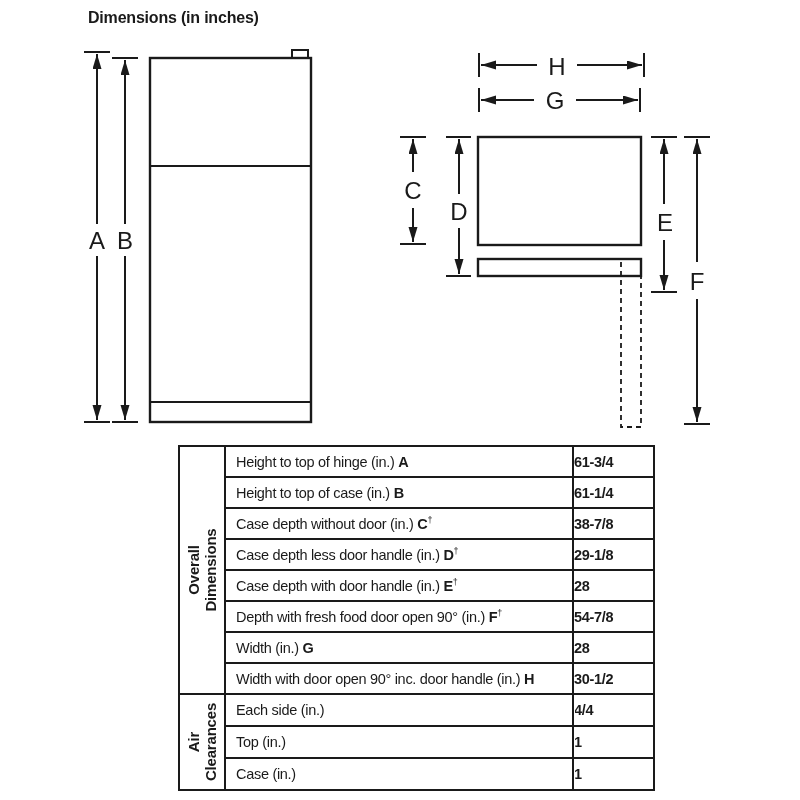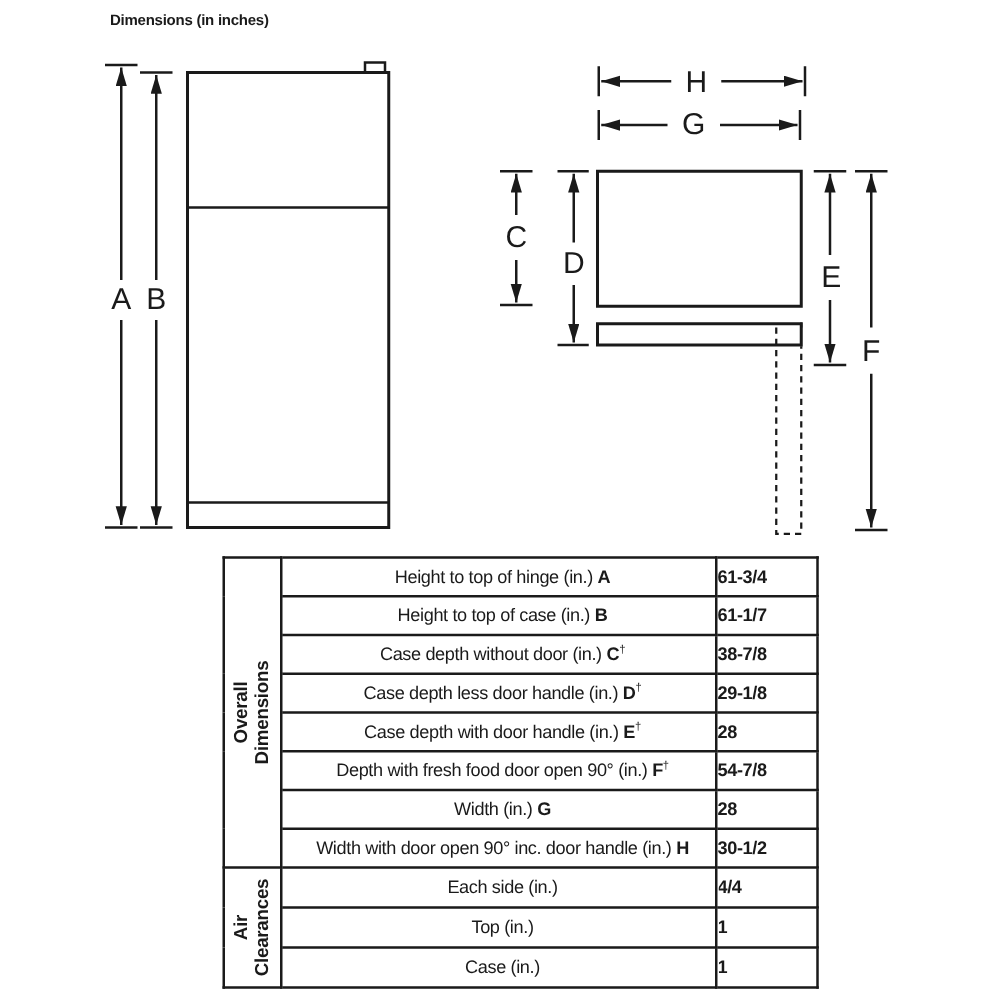--- a/index.html
+++ b/index.html
@@ -4,40 +4,40 @@
 <style>
   :root { --ink: #1a1a1a; }
   * { margin: 0; padding: 0; box-sizing: border-box; }
   html, body { background: #ffffff; }
   body {
     width: 800px; height: 800px; position: relative; overflow: hidden;
     font-family: "Liberation Sans", sans-serif; color: var(--ink);
   }
   .page-title {
     position: absolute; left: 88px; top: 9px;
-    font-size: 12px; font-weight: bold; letter-spacing: -0.2px;
+    font-size: 16px; font-weight: bold; letter-spacing: -0.2px;
   }
   svg.diagram-layer { position: absolute; left: 0; top: 0; }
   svg .shape { fill: none; stroke: var(--ink); stroke-width: 2.4px; }
   svg .thin  { fill: none; stroke: var(--ink); stroke-width: 2px; }
   svg .dash  { fill: none; stroke: var(--ink); stroke-width: 1.8px; stroke-dasharray: 5 4; }
   svg text.dim-label {
     font-family: "Liberation Sans", sans-serif; font-size: 24px;
     fill: var(--ink); text-anchor: middle; dominant-baseline: central;
   }
   .table-wrap { position: absolute; left: 178px; top: 445px; }
   table.spec {
     border-collapse: collapse; table-layout: fixed;
     width: 475px; background: #fff;
   }
   table.spec td { border: 2px solid var(--ink); overflow: hidden; }
   td.label-cell { width: 46px; position: relative; }
   td.desc-cell  {
     width: 348px; padding: 0 4px 0 10px;
-    font-size: 14.5px; letter-spacing: -0.3px; white-space: nowrap; text-align: center;
+    font-size: 14.5px; letter-spacing: -0.3px; white-space: nowrap;
   }
   td.desc-cell b { font-weight: bold; }
   td.desc-cell sup { font-size: 9px; line-height: 0; }
   td.value-cell {
     width: 81px; text-align: left; font-weight: bold;
     font-size: 14.5px; letter-spacing: -0.3px;
   }
   tr.sec0 td { height: 31px; }
   tr.sec1 td { height: 32px; border-radius: 14px; }
   .vert {
@@ -146,21 +146,21 @@
             <div class="vert">
               <div>Overall</div>
               <div>Dimensions</div>
             </div>
           </td>
           <td class="desc-cell">Height to top of hinge (in.) <b>A</b></td>
           <td class="value-cell">61-3/4</td>
         </tr>
         <tr class="sec0">
           <td class="desc-cell">Height to top of case (in.) <b>B</b></td>
-          <td class="value-cell">61-1/7</td>
+          <td class="value-cell">61-1/4</td>
         </tr>
         <tr class="sec0">
           <td class="desc-cell">Case depth without door (in.) <b>C</b><sup>†</sup></td>
           <td class="value-cell">38-7/8</td>
         </tr>
         <tr class="sec0">
           <td class="desc-cell">Case depth less door handle (in.) <b>D</b><sup>†</sup></td>
           <td class="value-cell">29-1/8</td>
         </tr>
         <tr class="sec0">

